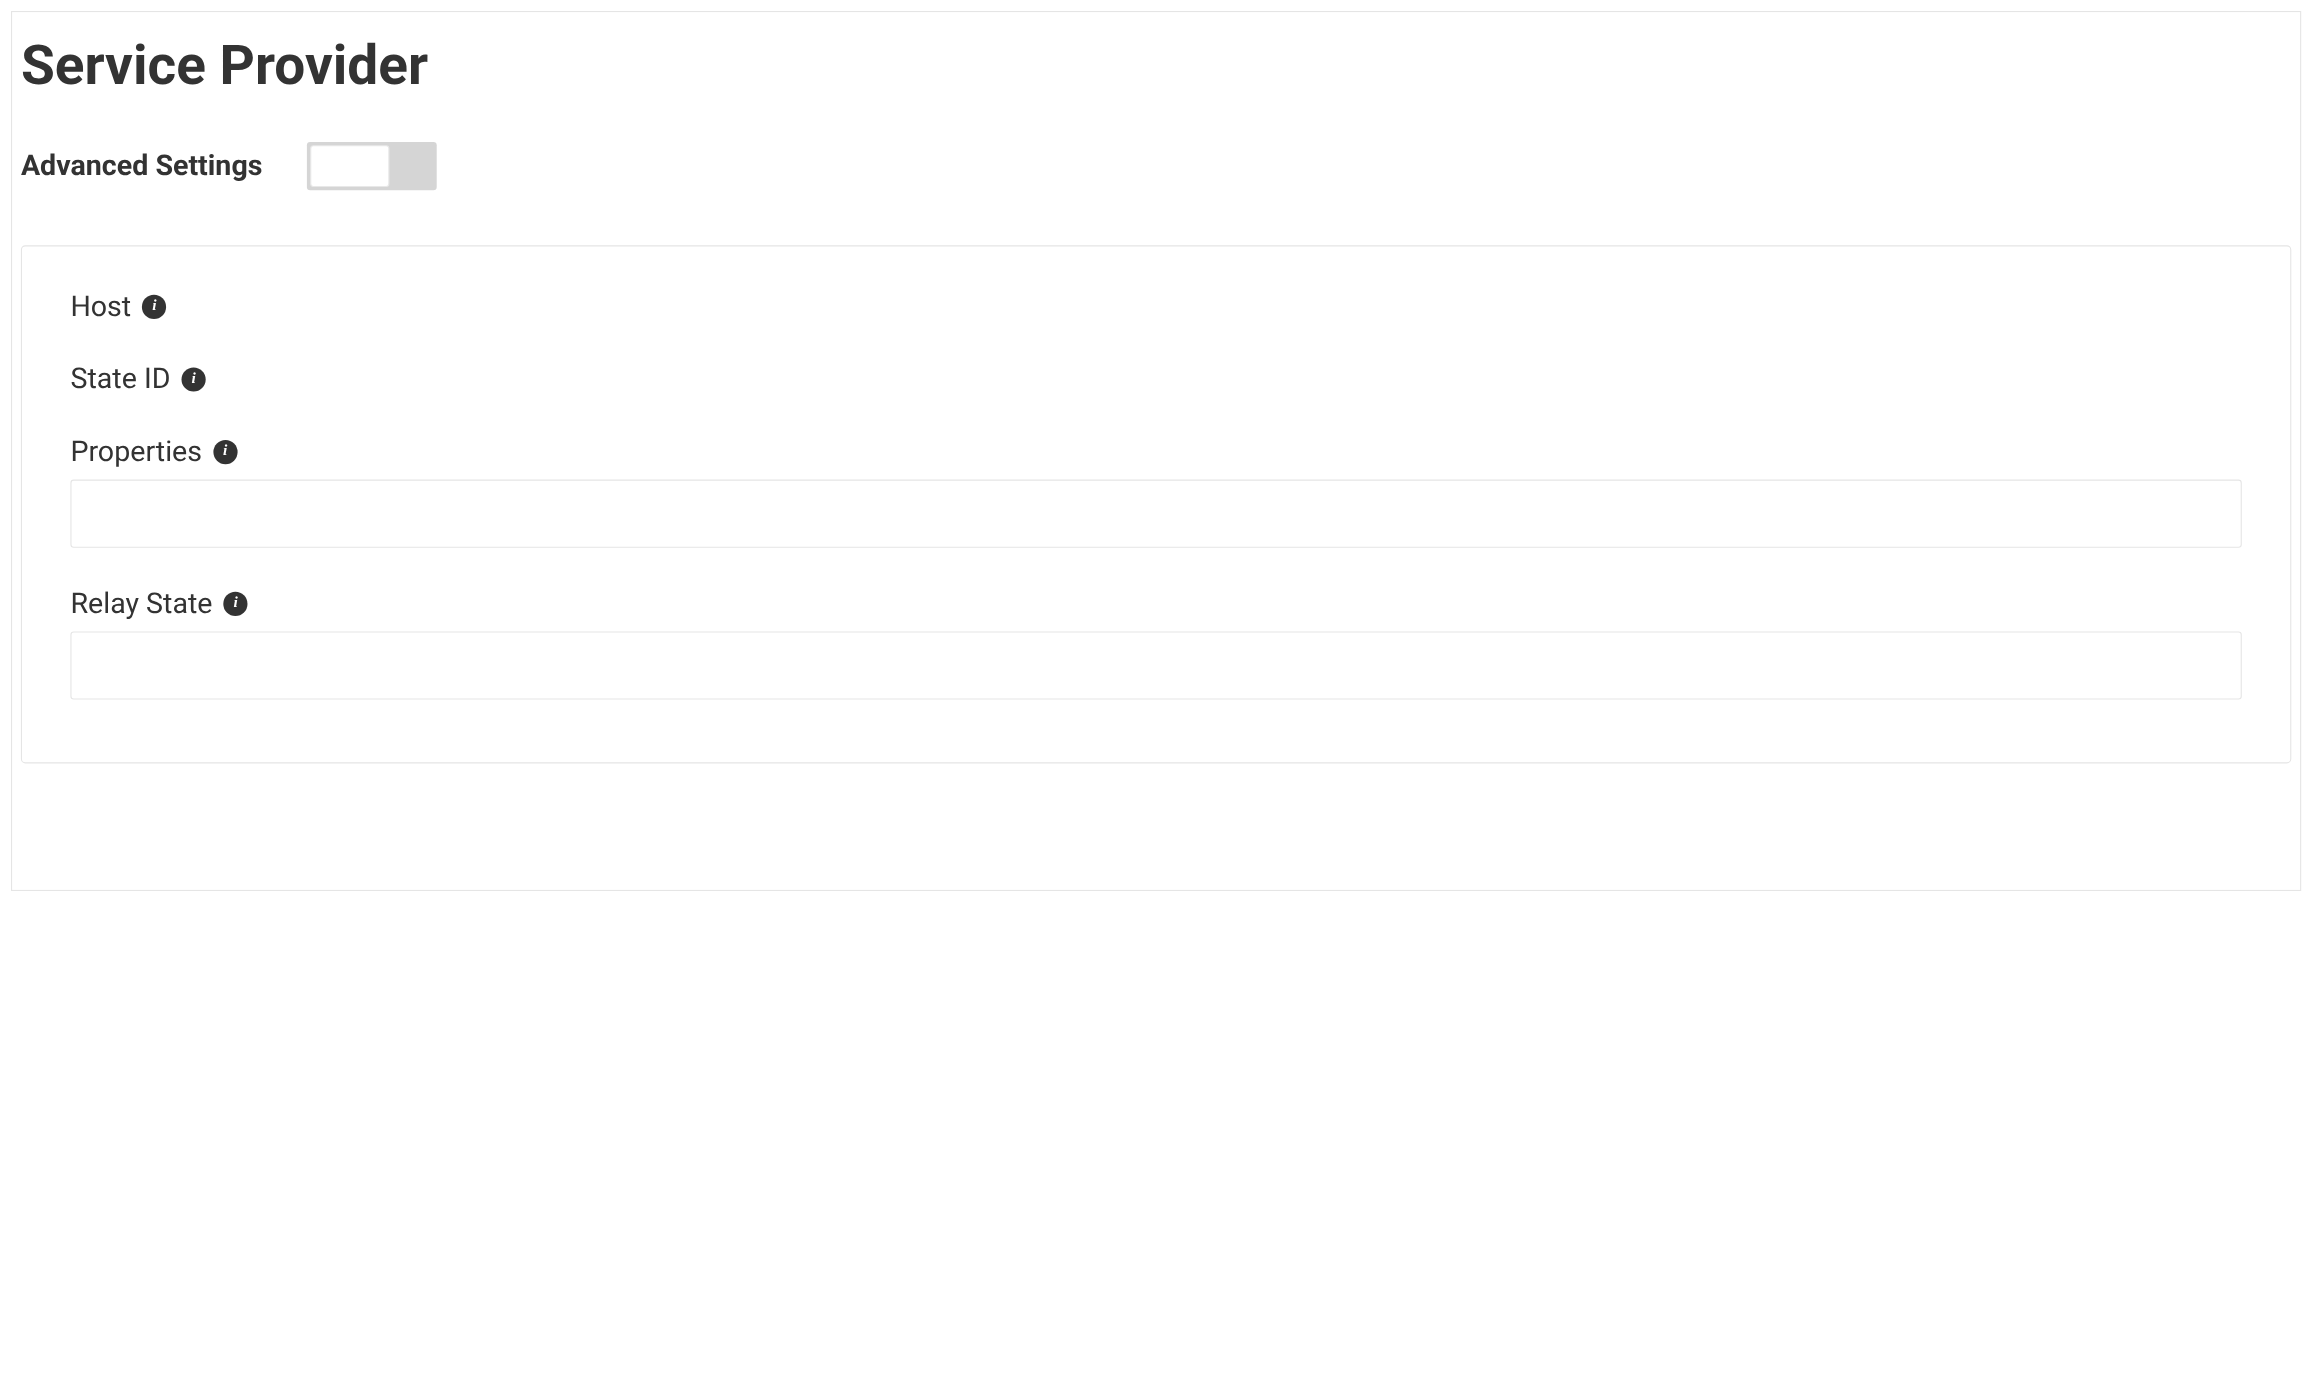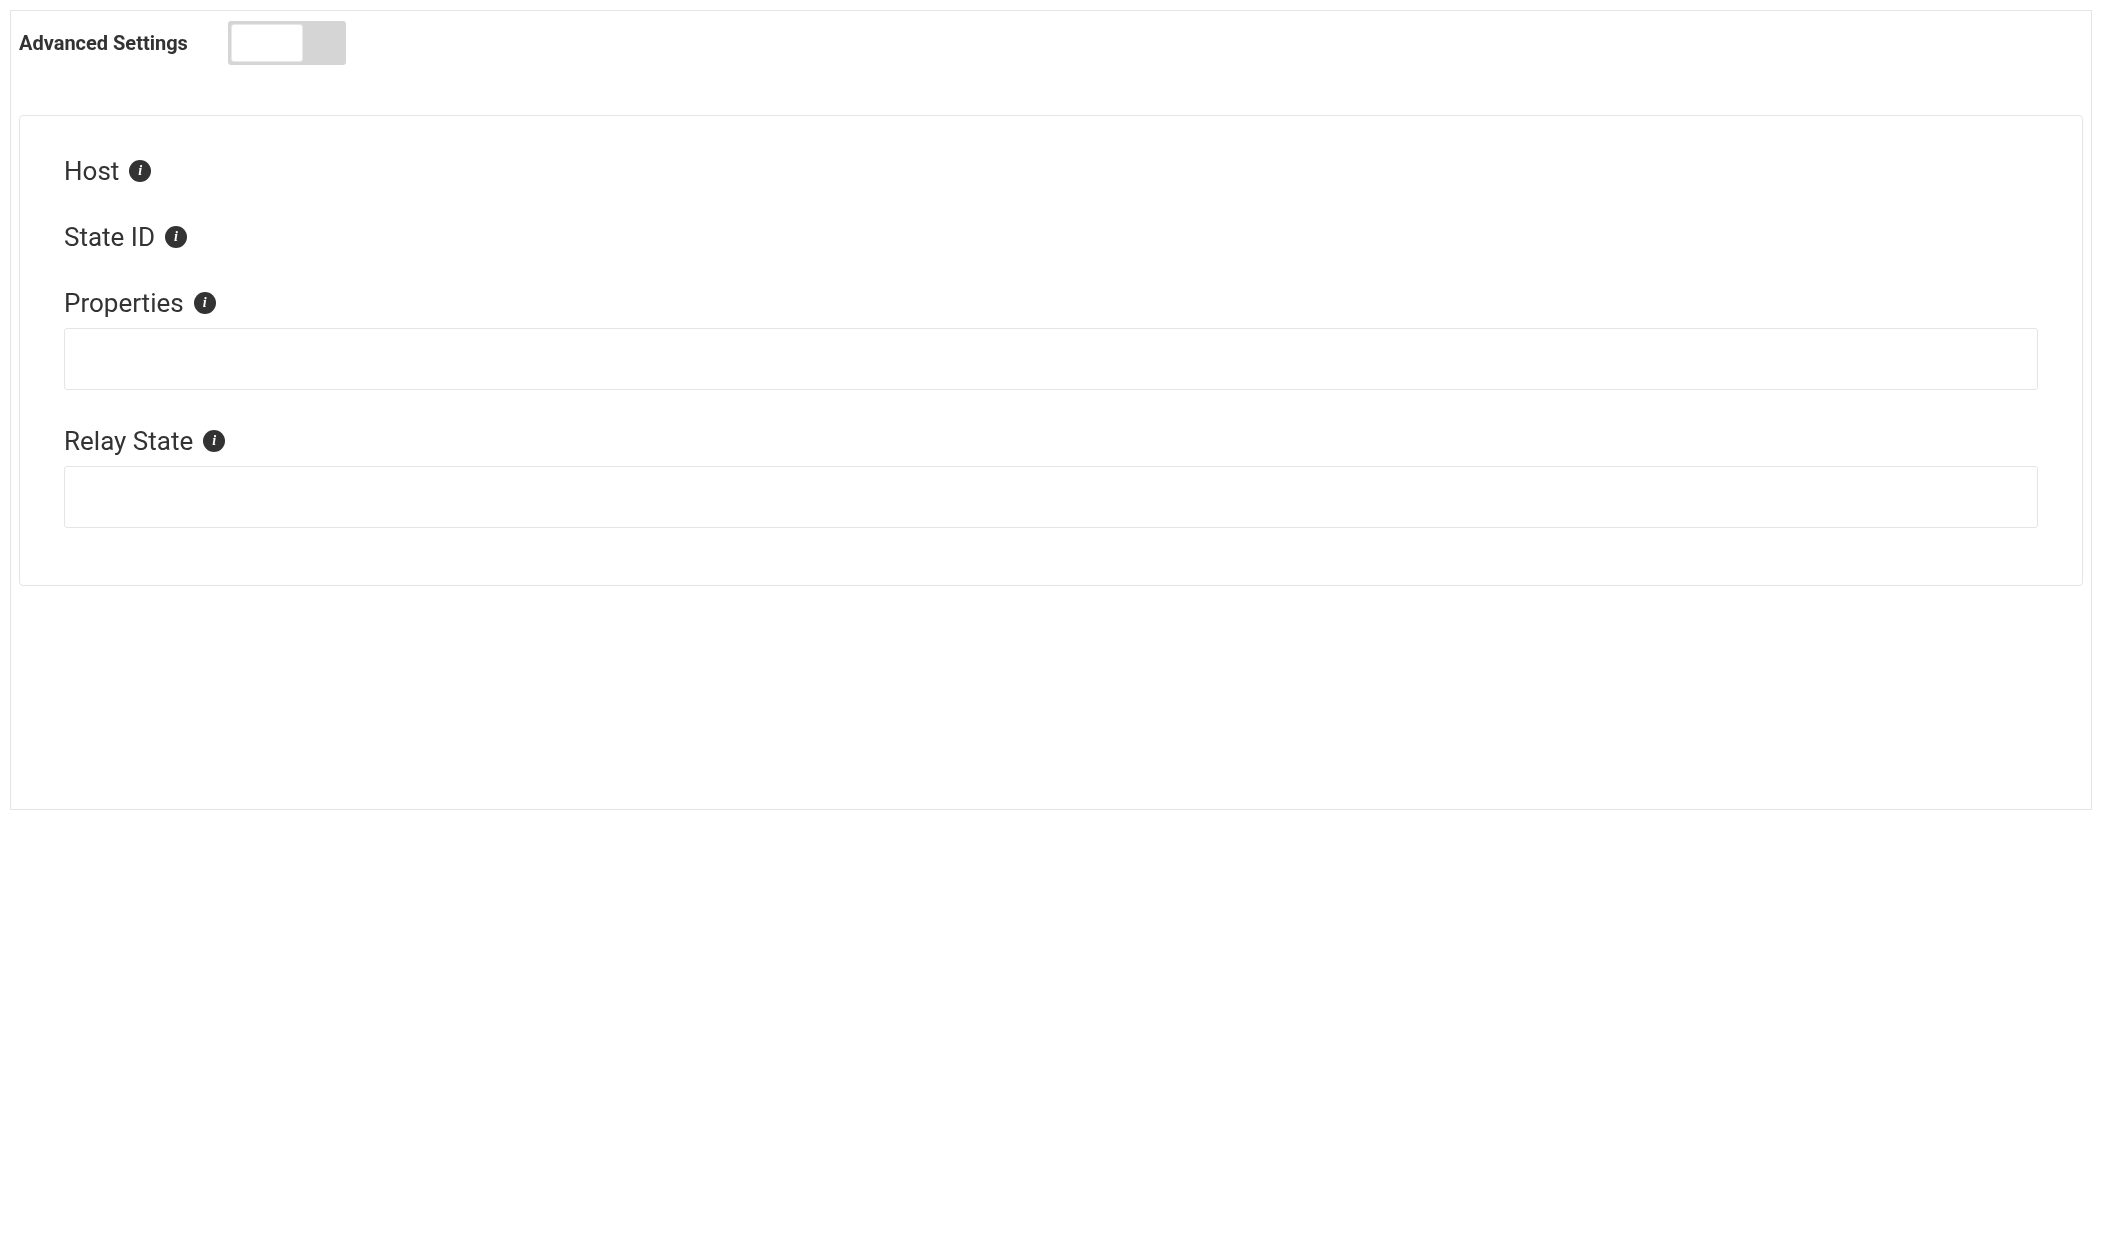--- a/index.html
+++ b/index.html
@@ -24,21 +24,21 @@
       color: #333;
       margin: 10px 0 40px 8px;
     }
     .advanced-settings-row {
       display: flex;
       align-items: center;
       gap: 40px;
       margin: 0 0 50px 8px;
     }
     .advanced-label {
-      font-size: 20px;
+      font-size: 26px;
       font-weight: 700;
       color: #333;
     }
     .toggle {
       position: relative;
       width: 118px;
       height: 44px;
       background: #d5d5d5;
       border-radius: 3px;
       cursor: pointer;
@@ -137,20 +137,21 @@
       border: 5px solid #e30613;
       pointer-events: none;
       z-index: 2;
     }
   </style>
 </head>
 <body>
 
 <div class="container">
 
+  <h1 class="page-title">Service Provider</h1>
 
   <div class="advanced-settings-row">
     <span class="advanced-label">Advanced Settings</span>
     <div class="toggle">
       <div class="toggle-knob"></div>
     </div>
   </div>
 
 
   <div class="panel">

